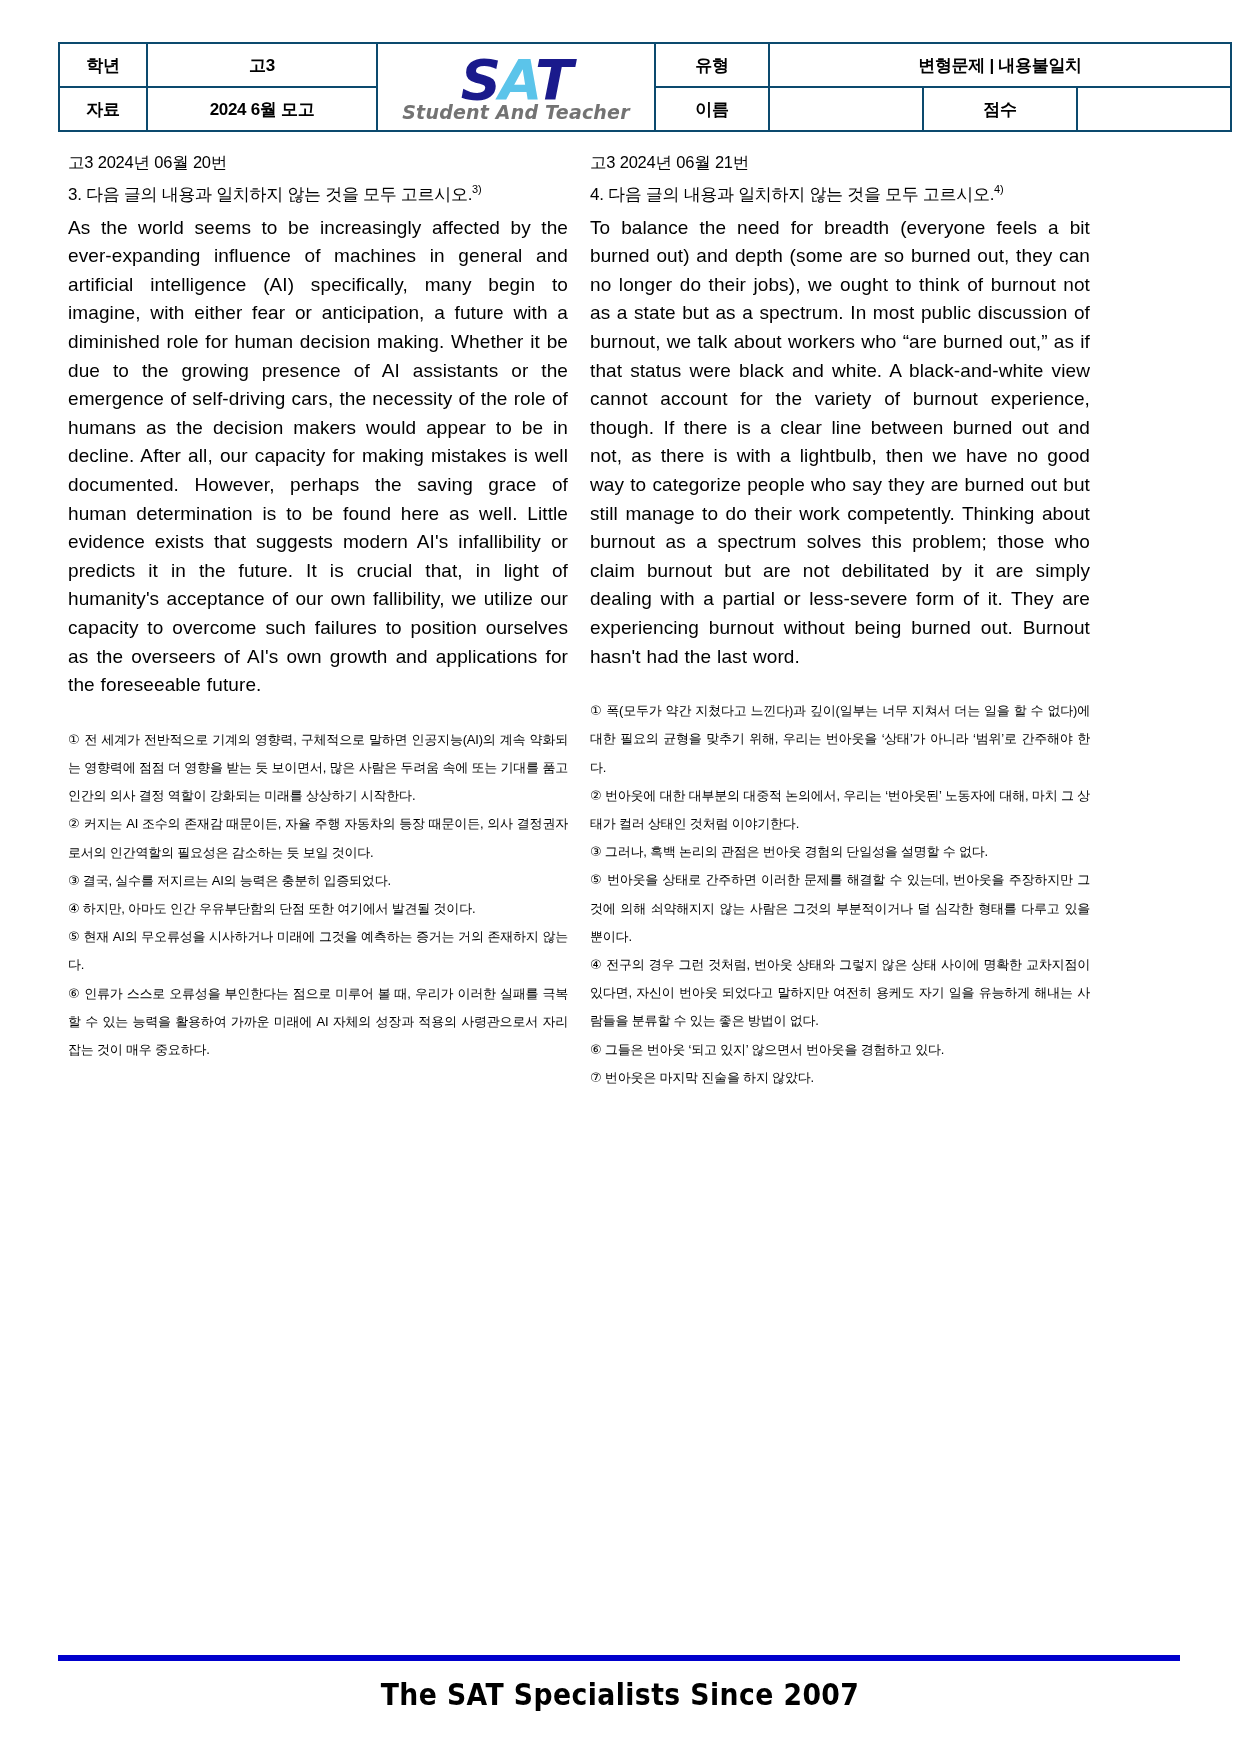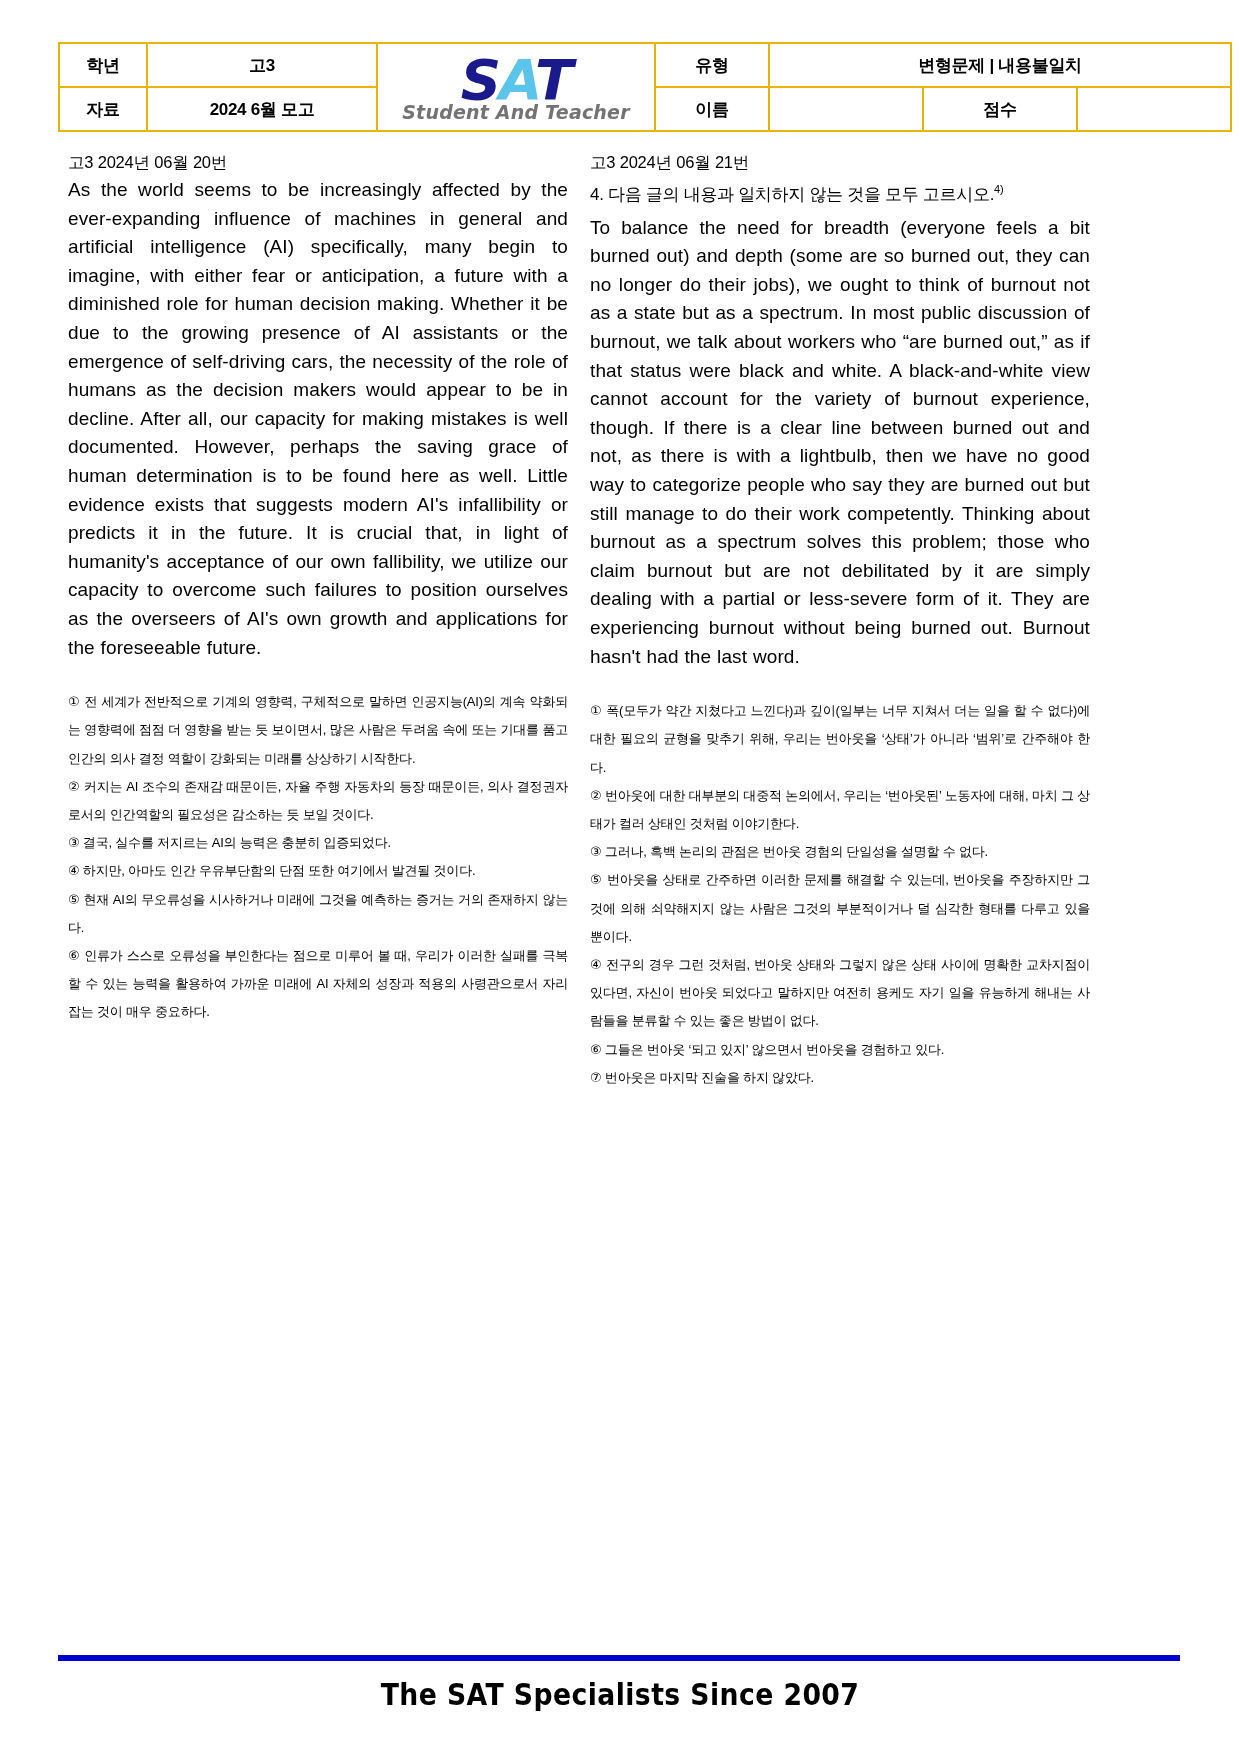--- a/index.html
+++ b/index.html
@@ -30,21 +30,21 @@
     left: 58px;
     top: 42px;
     width: 1122px;
   }
   table.header-table {
     border-collapse: collapse;
     width: 1122px;
     table-layout: fixed;
   }
   table.header-table td {
-    border: 2px solid #eab308;
+    border: 2px solid #0c4a6e;
     height: 42px;
     text-align: center;
     vertical-align: middle;
     font-size: 17px;
     font-weight: bold;
     letter-spacing: -0.3px;
     padding: 0 4px;
   }
   td.cell-label { width: 78px; }
   td.cell-grade { width: 220px; font-size: 21px; font-weight: bold; }
@@ -204,20 +204,21 @@
         <td class="cell-score-value"></td>
       </tr>
     </tbody>
       </table>
   </div>
 
   <div class="columns">
 
     <div class="col">
       <div class="src-line">고3 2024년 06월 20번</div>
+      <div class="q-line"><span>3. 다음 글의 내용과 일치하지 않는 것을 모두 고르시오.</span><span class="sup">3)</span></div>
       <p class="passage">As the world seems to be increasingly affected by the ever-expanding influence of machines in general and artificial intelligence (AI) specifically, many begin to imagine, with either fear or anticipation, a future with a diminished role for human decision making. Whether it be due to the growing presence of AI assistants or the emergence of self-driving cars, the necessity of the role of humans as the decision makers would appear to be in decline. After all, our capacity for making mistakes is well documented. However, perhaps the saving grace of human determination is to be found here as well. Little evidence exists that suggests modern AI's infallibility or predicts it in the future. It is crucial that, in light of humanity's acceptance of our own fallibility, we utilize our capacity to overcome such failures to position ourselves as the overseers of AI's own growth and applications for the foreseeable future.</p>
       <div class="choices">
         <p class="choice">① 전 세계가 전반적으로 기계의 영향력, 구체적으로 말하면 인공지능(AI)의 계속 약화되는 영향력에 점점 더 영향을 받는 듯 보이면서, 많은 사람은 두려움 속에 또는 기대를 품고 인간의 의사 결정 역할이 강화되는 미래를 상상하기 시작한다.</p>
         <p class="choice">② 커지는 AI 조수의 존재감 때문이든, 자율 주행 자동차의 등장 때문이든, 의사 결정권자로서의 인간역할의 필요성은 감소하는 듯 보일 것이다.</p>
         <p class="choice">③ 결국, 실수를 저지르는 AI의 능력은 충분히 입증되었다.</p>
         <p class="choice">④ 하지만, 아마도 인간 우유부단함의 단점 또한 여기에서 발견될 것이다.</p>
         <p class="choice">⑤ 현재 AI의 무오류성을 시사하거나 미래에 그것을 예측하는 증거는 거의 존재하지 않는다.</p>
         <p class="choice">⑥ 인류가 스스로 오류성을 부인한다는 점으로 미루어 볼 때, 우리가 이러한 실패를 극복할 수 있는 능력을 활용하여 가까운 미래에 AI 자체의 성장과 적용의 사령관으로서 자리 잡는 것이 매우 중요하다.</p>
       </div>
     </div>

